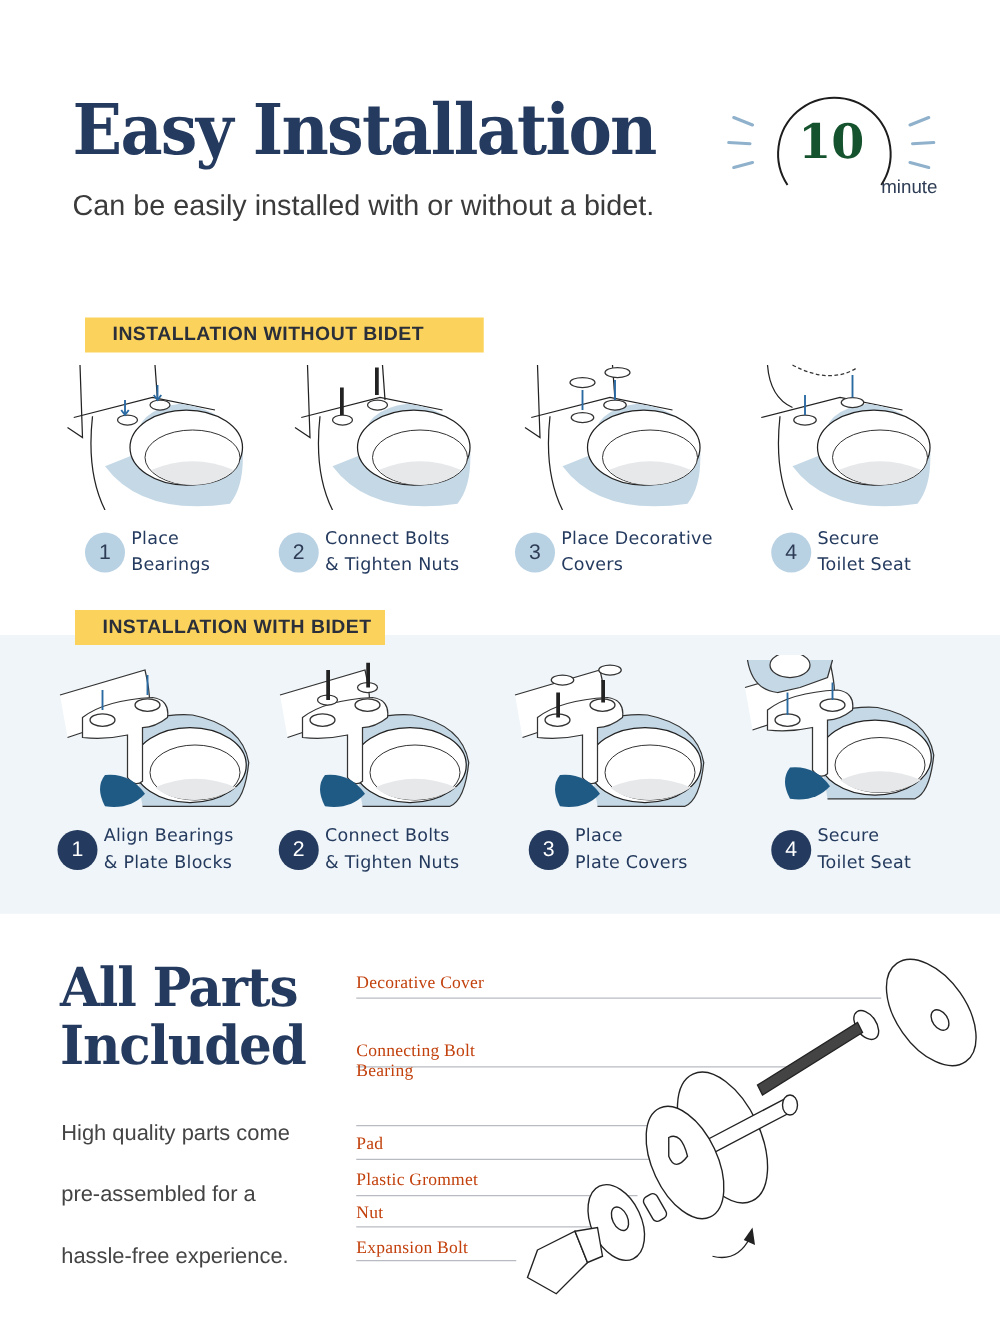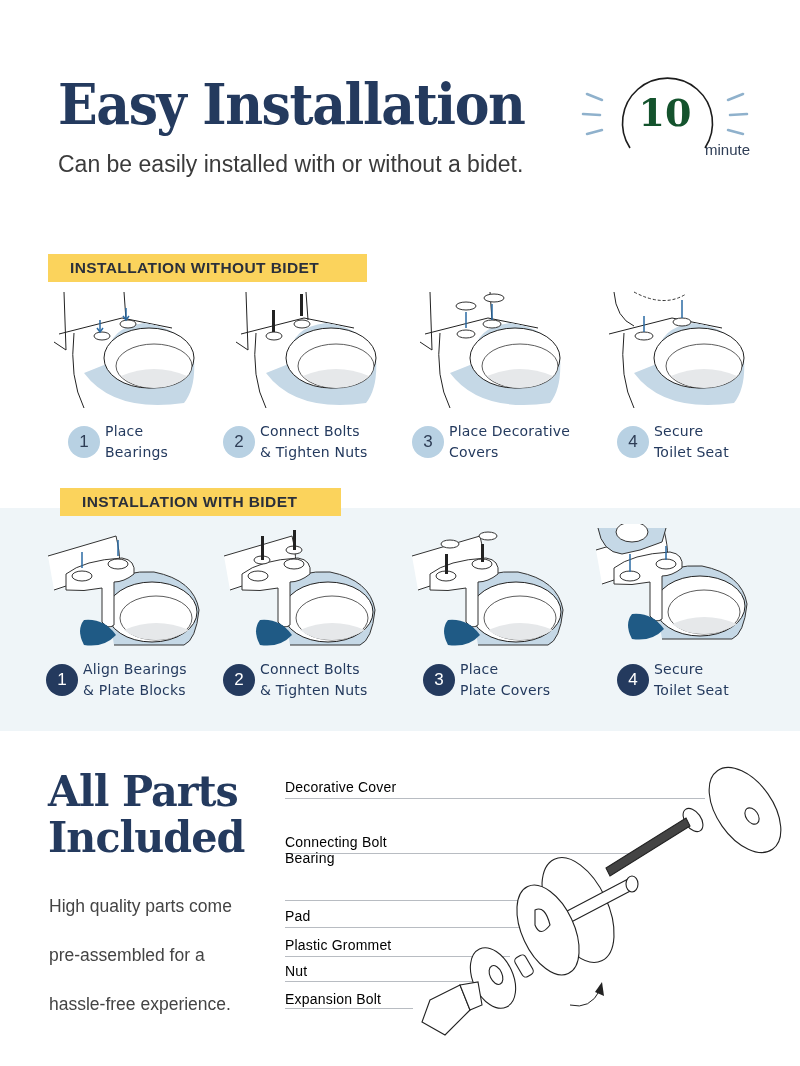--- a/index.html
+++ b/index.html
@@ -29,22 +29,22 @@
     position: absolute; left: 0; width: 170px; top: 69px; text-align: right;
     font-family: "Liberation Sans", sans-serif; font-size: 15px; color: #2e3d55;
   }
 
   .banner {
     position: absolute; background: #fbd35c; color: #2a2f3a;
     font-family: "Liberation Sans", sans-serif; font-weight: bold;
     font-size: 15.5px; letter-spacing: 0.4px;
     height: 28px; line-height: 28px; padding-left: 22px;
   }
-  .banner-1 { left: 48px; top: 254px; width: 319px; }
-  .banner-2 { left: 60px; top: 488px; width: 281px; }
+  .banner-1 { left: 68px; top: 254px; width: 319px; }
+  .banner-2 { left: 60px; top: 488px; width: 248px; }
 
   .bidet-band {
     position: absolute; left: 0; top: 508px; width: 800px; height: 223px;
     background: #eff5f8;
   }
 
   .step-illus { position: absolute; width: 160px; height: 120px; }
   .step { position: absolute; height: 44px; display: flex; align-items: center; }
   .step-num {
     width: 32px; height: 32px; border-radius: 50%; flex: 0 0 32px;
@@ -67,21 +67,21 @@
   }
   .parts-title span { display: block; }
   .parts-desc {
     position: absolute; left: 49px; top: 870px; width: 230px;
     font-family: "Liberation Sans", sans-serif; font-size: 17.5px; line-height: 25px; color: #444;
   }
   .parts-desc span { display: block; white-space: nowrap; margin-top: 24px; }
 
   .part-label {
     position: absolute; left: 285px;
-    font-family: Liberation Sans, sans-serif; font-size: 14px; color: #000000; letter-spacing: 0.2px;
+    font-family: Liberation Serif, serif; font-size: 14px; color: #c2410c; letter-spacing: 0.2px;
   }
   .part-line { position: absolute; left: 285px; height: 1px; background: #b8bcc2; }
 
   .exploded { position: absolute; left: 400px; top: 760px; width: 400px; height: 300px; }
 </style>
 </head>
 <body>
 
 <h1 class="hero-title">Easy Installation</h1>
 <div class="hero-sub">

